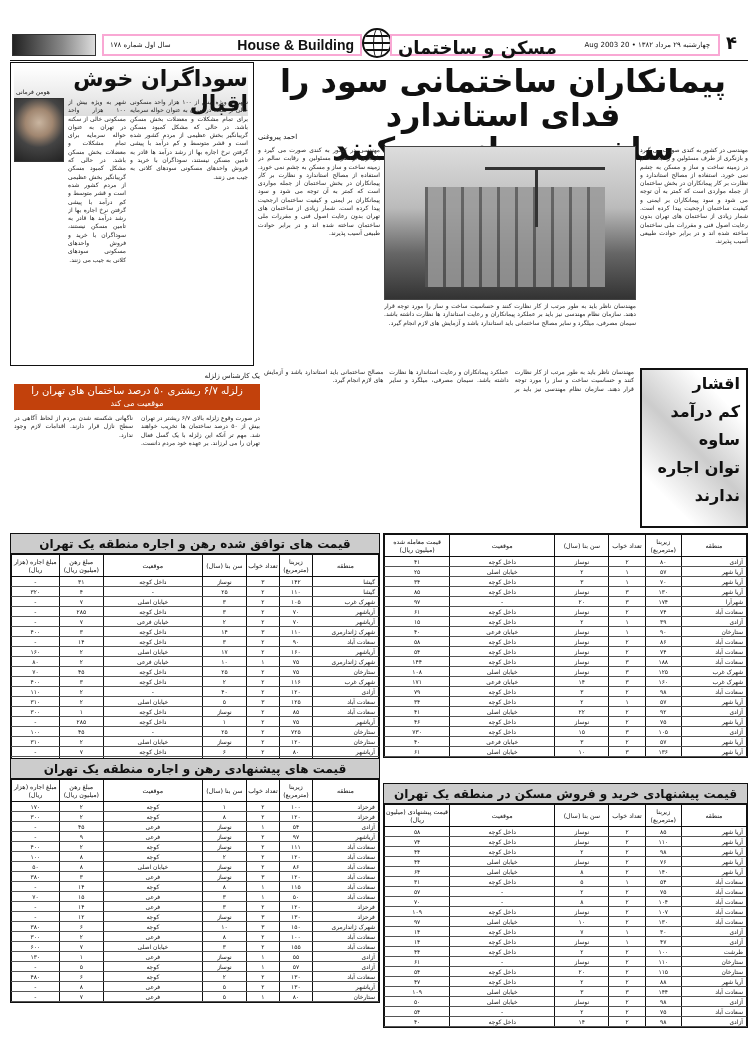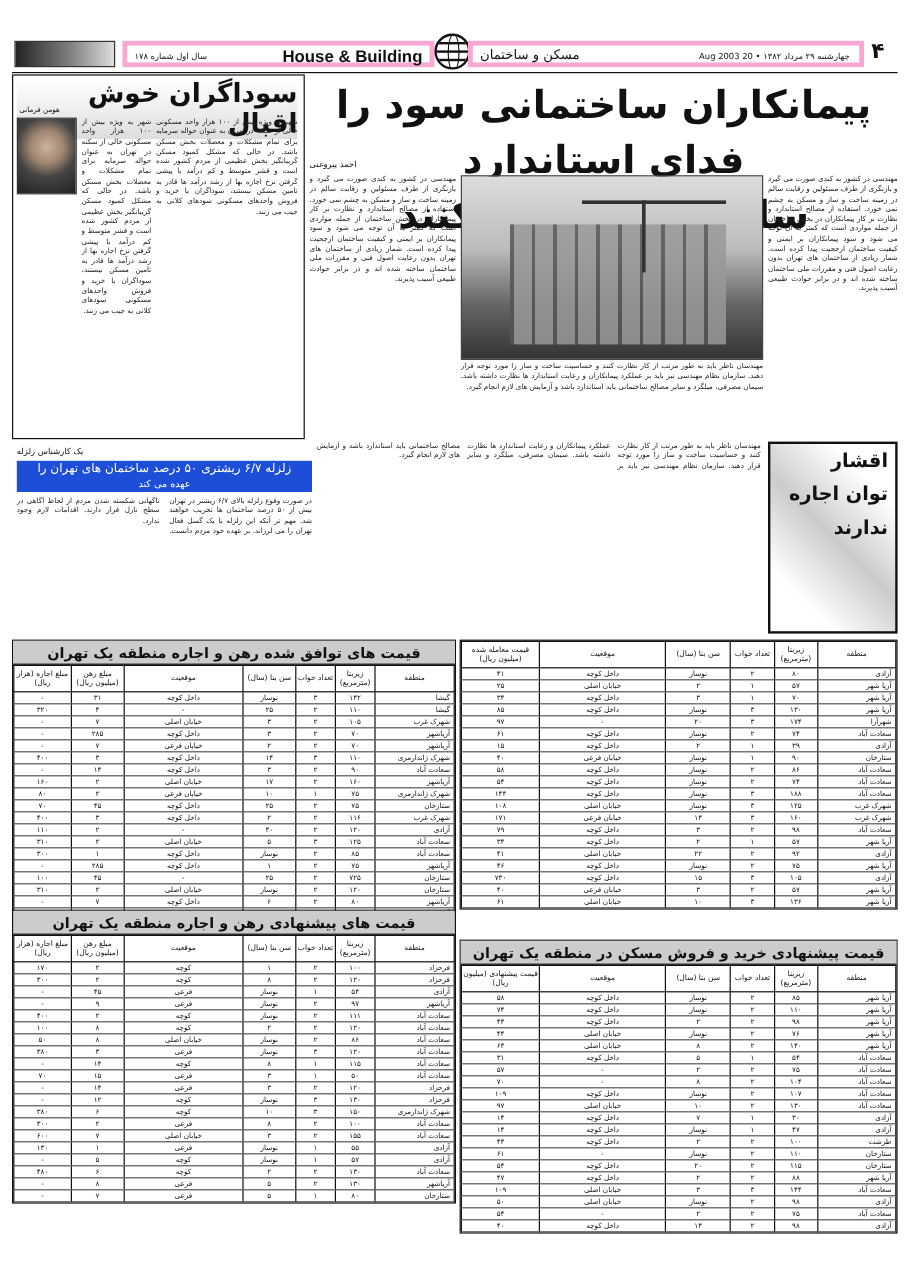--- a/index.html
+++ b/index.html
@@ -1,56 +1,56 @@
 <!DOCTYPE html>
 <html><head>
 <meta charset="utf-8">
 <style>
 *{box-sizing:border-box;margin:0;padding:0}
 body{width:753px;height:1053px;background:#fff;font-family:"DejaVu Sans",sans-serif;color:#111;position:relative;overflow:hidden}
 .abs{position:absolute}
-.hdr-box{border:4px solid #f9a8d4;height:22px;top:34px}
+.hdr-box{border:2px solid #f9a8d4;height:22px;top:34px}
 .hdr-left{left:102px;width:260px}
 .hdr-right{left:390px;width:330px}
 .logo{left:12px;top:34px;width:84px;height:22px;border:1px solid #333;background:linear-gradient(90deg,#222,#888 60%,#ddd);}
 .globe{left:362px;top:28px;width:30px;height:30px;border:2px solid #111;border-radius:50%;background:#fff;overflow:hidden}
 .globe:before{content:"";position:absolute;left:9px;top:-2px;width:8px;height:30px;border:1.5px solid #111;border-radius:50%}
 .globe:after{content:"";position:absolute;left:-2px;top:12px;width:30px;height:2px;background:#111;box-shadow:0 -7px 0 #111,0 7px 0 #111}
 .eng{font-family:Liberation Sans, sans-serif;font-weight:bold;font-size:14px}
 .fa{direction:rtl;text-align:right}
 .small{font-size:7px}
 .rule{background:#111}
-.headline{left:258px;top:64px;width:490px;text-align:center;font-weight:bold;font-size:32px;line-height:46px;direction:rtl}
+.headline{left:258px;top:64px;width:490px;text-align:center;font-weight:bold;font-size:32px;line-height:34px;direction:rtl}
 .col-text{font-size:6px;line-height:8.3px;direction:rtl;text-align:justify;color:#222;overflow:hidden}
 .photo{left:384px;top:146px;width:252px;height:154px;background:linear-gradient(180deg,#ddd 0%,#bbb 40%,#666 70%,#333 100%);border:1px solid #444}
 .photo .bldg{position:absolute;left:40px;top:40px;width:180px;height:100px;background:repeating-linear-gradient(90deg,#555 0 3px,#999 3px 18px),repeating-linear-gradient(0deg,#333 0 3px,transparent 3px 24px);opacity:.85}
 .crane{position:absolute;left:100px;top:20px;width:120px;height:3px;background:#333}
 .crane2{position:absolute;left:150px;top:20px;width:3px;height:60px;background:#333}
 .side-title{left:14px;top:66px;width:234px;text-align:right;font-size:22px;font-weight:bold;direction:rtl;background:linear-gradient(180deg,#fff,#ddd)}
 .portrait{left:14px;top:98px;width:50px;height:64px;background:radial-gradient(circle at 50% 38%,#c9b5a0 0,#a08670 30%,#444 55%,#222 100%);border:1px solid #333}
-.quake-box{left:14px;top:384px;width:246px;height:26px;background:#1d4ed8;color:#fff;font-size:10px;text-align:center;direction:rtl;line-height:13px;padding-top:0}
+.quake-box{left:14px;top:384px;width:246px;height:26px;background:#c2410c;color:#fff;font-size:10px;text-align:center;direction:rtl;line-height:13px;padding-top:0}
 .pull{left:640px;top:368px;width:108px;height:160px;border:2px solid #111;background:linear-gradient(225deg,#fff 20%,#ccc 50%,#fff 80%);font-weight:bold;font-size:16px;line-height:28px;direction:rtl;text-align:right;padding-right:6px}
 .tbl-wrap{border:1.5px solid #111;}
 .tbl-title{background:#ccc;font-size:12px;font-weight:bold;text-align:center;direction:rtl;height:20px;line-height:20px;border-bottom:1.5px solid #111}
 table{border-collapse:collapse;width:100%;direction:rtl;font-size:6px}
 th{font-weight:normal;font-size:6.3px;border:1px solid #111;height:22px;line-height:8px}
 td{border-left:1px solid #111;border-right:1px solid #111;border-bottom:1px solid #555;height:9.6px;line-height:9px;text-align:center}
 td.first{text-align:right;padding-right:3px}
 </style>
 </head>
 <body>
 
 <div class="abs logo"></div>
 <div class="abs hdr-box hdr-left">
   <span class="abs small fa" style="left:6px;top:5px;">سال اول شماره ۱۷۸</span>
   <span class="abs eng" style="right:6px;top:1px;">House &amp; Building</span>
 </div>
 <div class="abs globe"></div>
 <div class="abs hdr-box hdr-right">
-  <span class="abs" style="left:6px;top:1px;font-weight:normal;font-size:11px;direction:rtl">مسکن و ساختمان</span>
+  <span class="abs" style="left:6px;top:1px;font-weight:bold;font-size:18px;direction:rtl">مسکن و ساختمان</span>
   <span class="abs small" style="right:8px;top:5px;direction:rtl">چهارشنبه ۲۹ مرداد ۱۳۸۲ • 20 Aug 2003</span>
 </div>
 <div class="abs" style="left:726px;top:32px;font-size:18px;font-weight:bold">۴</div>
 <div class="abs rule" style="left:10px;top:60px;width:738px;height:1px"></div>
 
 <div class="abs headline">
   <div>پیمانکاران ساختمانی سود را فدای استاندارد</div>
   <div>ساخت و ساز می کنند</div>
 </div>
 <div class="abs small" style="left:258px;top:133px;direction:rtl">احمد پیروغنی</div>
@@ -65,29 +65,30 @@
 <div class="abs col-text" style="left:384px;top:302px;width:252px;height:60px">مهندسان ناظر باید به طور مرتب از کار نظارت کنند و حساسیت ساخت و ساز را مورد توجه قرار دهند. سازمان نظام مهندسی نیز باید بر عملکرد پیمانکاران و رعایت استاندارد ها نظارت داشته باشد. سیمان مصرفی، میلگرد و سایر مصالح ساختمانی باید استاندارد باشد و آزمایش های لازم انجام گیرد.</div>
 <div class="abs col-text" style="left:264px;top:368px;width:370px;height:160px;column-count:3;column-gap:6px">مهندسان ناظر باید به طور مرتب از کار نظارت کنند و حساسیت ساخت و ساز را مورد توجه قرار دهند. سازمان نظام مهندسی نیز باید بر عملکرد پیمانکاران و رعایت استاندارد ها نظارت داشته باشد. سیمان مصرفی، میلگرد و سایر مصالح ساختمانی باید استاندارد باشد و آزمایش های لازم انجام گیرد.</div>
 
 <div class="abs" style="left:10px;top:62px;width:244px;height:304px;border:1px solid #111"></div>
 <div class="abs side-title">سوداگران خوش اقبال</div>
 <div class="abs small" style="left:16px;top:88px;font-size:6px">هومن فرمانی</div>
 <div class="abs portrait"></div>
 <div class="abs col-text" style="left:68px;top:98px;width:58px;height:264px">شهر به ویژه بیش از ۱۰۰ هزار واحد مسکونی خالی از سکنه در تهران به عنوان حواله سرمایه برای تمام مشکلات و معضلات بخش مسکن باشد. در حالی که مشکل کمبود مسکن گریبانگیر بخش عظیمی از مردم کشور شده است و قشر متوسط و کم درآمد با پیشی گرفتن نرخ اجاره بها از رشد درآمد ها قادر به تامین مسکن نیستند، سوداگران با خرید و فروش واحدهای مسکونی سودهای کلانی به جیب می زنند.</div>
 <div class="abs col-text" style="left:130px;top:98px;width:118px;height:264px">شهر به ویژه بیش از ۱۰۰ هزار واحد مسکونی خالی از سکنه در تهران به عنوان حواله سرمایه برای تمام مشکلات و معضلات بخش مسکن باشد. در حالی که مشکل کمبود مسکن گریبانگیر بخش عظیمی از مردم کشور شده است و قشر متوسط و کم درآمد با پیشی گرفتن نرخ اجاره بها از رشد درآمد ها قادر به تامین مسکن نیستند، سوداگران با خرید و فروش واحدهای مسکونی سودهای کلانی به جیب می زنند.</div>
 
-<div class="abs small" style="left:14px;top:372px;width:246px;text-align:left;direction:rtl">یک کارشناس زلزله</div>
+<div class="abs small" style="left:14px;top:372px;width:246px;text-align:right;direction:rtl">یک کارشناس زلزله</div>
 <div class="abs quake-box">
   <div>زلزله ۶/۷ ریشتری ۵۰ درصد ساختمان های تهران را</div>
-  <div style="font-size:8px">عهده می کند</div>
+  <div style="font-size:8px">موقعیت می کند</div>
 </div>
 <div class="abs col-text" style="left:14px;top:414px;width:246px;height:114px;column-count:2;column-gap:8px">در صورت وقوع زلزله بالای ۶/۷ ریشتر در تهران بیش از ۵۰ درصد ساختمان ها تخریب خواهند شد. مهم تر آنکه این زلزله با یک گسل فعال تهران را می لرزاند. بر عهده خود مردم دانست. ناگهانی شکسته شدن مردم از لحاظ آگاهی در سطح نازل قرار دارند. اقدامات لازم وجود ندارد.</div>
 
 <div class="abs pull">
   <div>اقشار</div>
+  <div>کم درآمد ساوه</div>
   <div>توان اجاره</div>
   <div>ندارند</div>
 </div>
 
 <div class="abs tbl-wrap" style="left:383px;top:533px;width:365px">
   <table>
       <thead>
         <tr>
     <th style="width:18%">منطقه</th>
     <th style="width:10%">زیربنا (مترمربع)</th>

